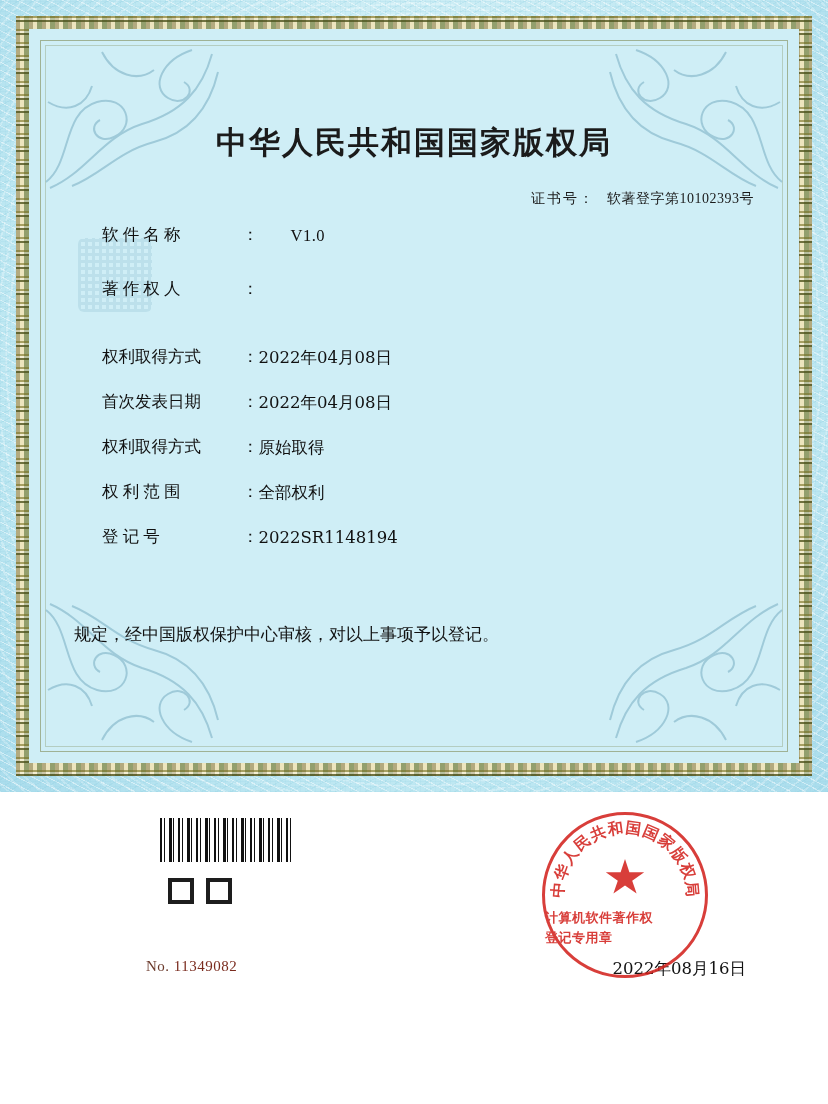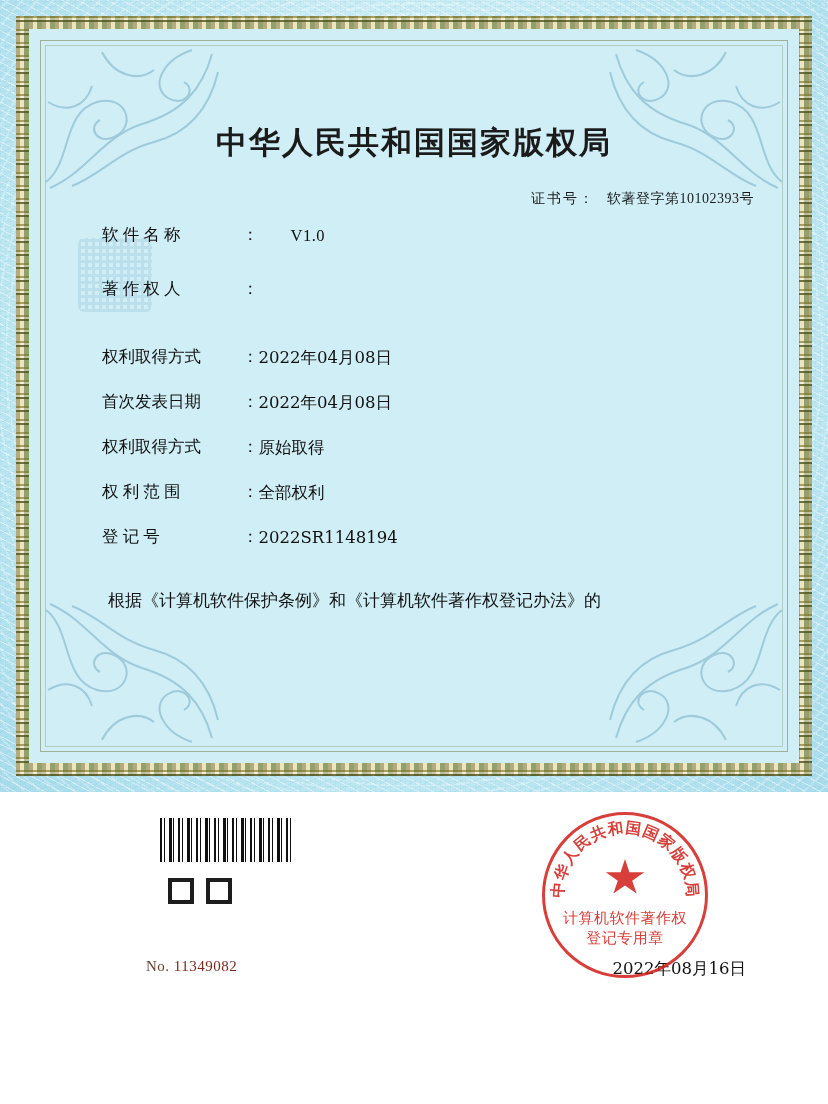--- a/index.html
+++ b/index.html
@@ -268,24 +268,24 @@
     top: 44px;
     transform: translateX(-50%);
     width: 40px;
     height: 38px;
     background: #d3241f;
     clip-path: polygon(50% 0%, 61% 35%, 98% 35%, 68% 57%, 79% 91%, 50% 70%, 21% 91%, 32% 57%, 2% 35%, 39% 35%);
   }
   .seal-line1, .seal-line2 {
     position: absolute;
     left: 0; right: 0;
-    text-align: center;
-    font-size: 15px;
+    text-align: left;
+    font-size: 13px;
     letter-spacing: 0.5px;
-    font-weight: normal;
+    font-weight: bold;
     font-family: "DejaVu Serif", "Liberation Serif", serif;
   }
   .seal-line1 { top: 94px; }
   .seal-line2 { top: 114px; }
 
   
   .watermark {
     position: absolute;
     left: 78px;
     top: 238px;
@@ -405,21 +405,22 @@
 
       <div class="field-row">
         <div class="field-label spread">登 记 号</div>
         <div class="field-colon">：</div>
         <div class="field-value">2022SR1148194</div>
       </div>
 
     </div>
 
     <div class="paragraph">
-      <span class="indent"></span><span>根据《计算机软件保护条例》和《计算机软件著作权登记办法》的</span><br>
+      <span class="indent"></span><br>
+      <span>规定，经中国版权保护中心审核，对以上事项予以登记。</span>
     </div>
 
     <div class="marks">
       <div class="barcode"></div>
       <div class="qr"></div>
 
       <div class="serial">
         <span class="pfx">No.</span>
         <span>11349082</span>
       </div>

